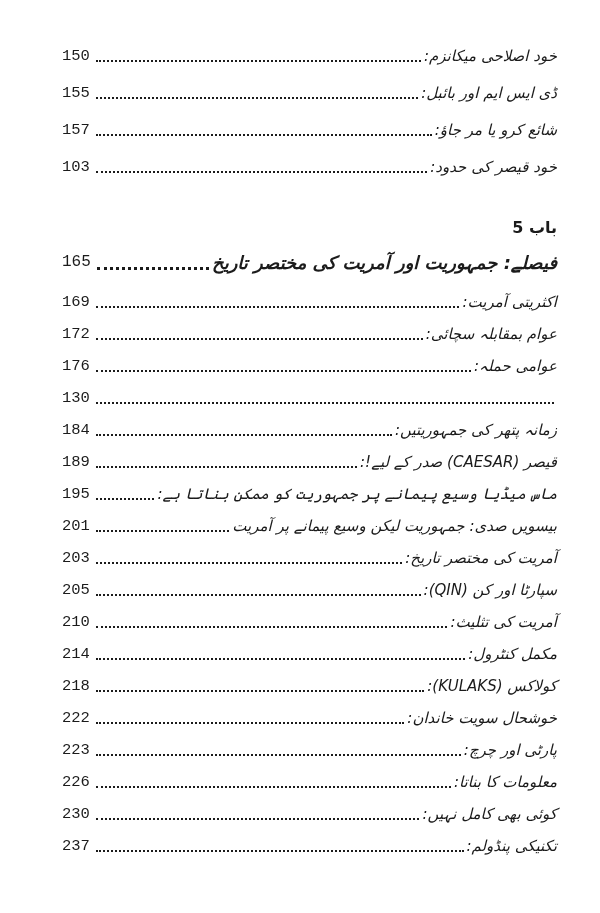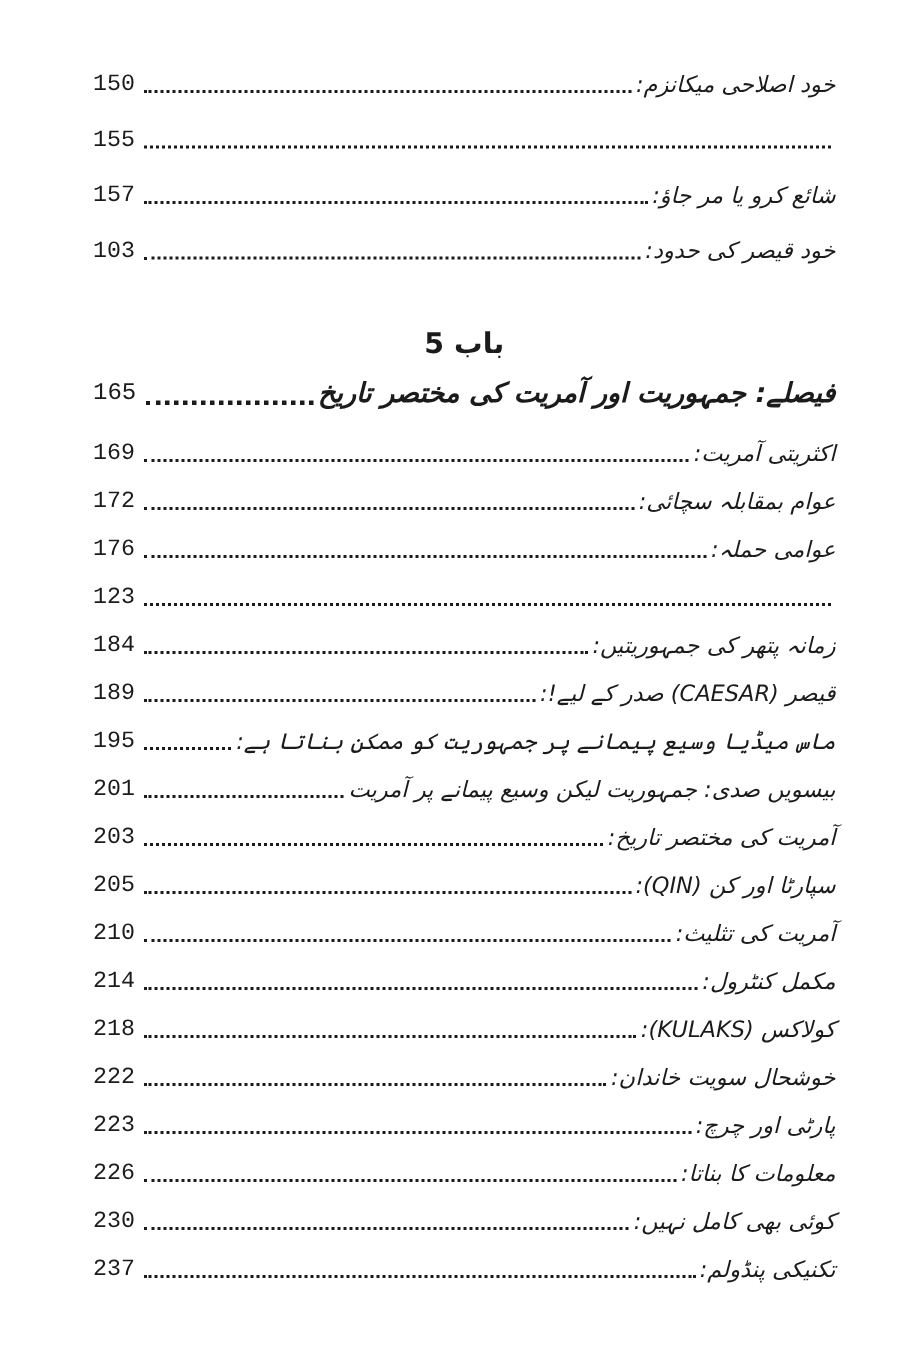--- a/index.html
+++ b/index.html
@@ -42,23 +42,23 @@
   }
   .page-num {
     direction: ltr;
     font-family: Liberation Mono, monospace;
     font-size: 15.5px;
     white-space: nowrap;
   }
   .chapter { margin-top: 33px; }
   .chapter-label {
     height: 26px;
-    text-align: center;
+    text-align: right;
     direction: rtl;
-    font-size: 19px;
+    font-size: 16px;
     font-weight: bold;
   }
   .chapter-title-row {
     display: flex;
     direction: rtl;
     align-items: center;
     height: 36px;
   }
   .chapter-title-row .entry-title {
     font-size: 18px;
@@ -76,20 +76,21 @@
 
 <div class="page">
 
   <div class="sec-top">
     <div class="toc-row">
       <span class="entry-title">خود اصلاحی میکانزم:</span>
       <span class="leader"></span>
       <span class="page-num">150</span>
     </div>
     <div class="toc-row">
+      <span class="entry-title">ڈی ایس ایم اور بائبل:</span>
       <span class="leader"></span>
       <span class="page-num">155</span>
     </div>
     <div class="toc-row">
       <span class="entry-title">شائع کرو یا مر جاؤ:</span>
       <span class="leader"></span>
       <span class="page-num">157</span>
     </div>
     <div class="toc-row">
       <span class="entry-title">خود قیصر کی حدود:</span>
@@ -118,21 +119,21 @@
       <span class="leader"></span>
       <span class="page-num">172</span>
     </div>
     <div class="toc-row">
       <span class="entry-title">عوامی حملہ:</span>
       <span class="leader"></span>
       <span class="page-num">176</span>
     </div>
     <div class="toc-row">
       <span class="leader"></span>
-      <span class="page-num">123</span>
+      <span class="page-num">130</span>
     </div>
     <div class="toc-row">
       <span class="entry-title">زمانہ پتھر کی جمہوریتیں:</span>
       <span class="leader"></span>
       <span class="page-num">184</span>
     </div>
     <div class="toc-row">
       <span class="entry-title">قیصر (CAESAR) صدر کے لیے!:</span>
       <span class="leader"></span>
       <span class="page-num">189</span>

